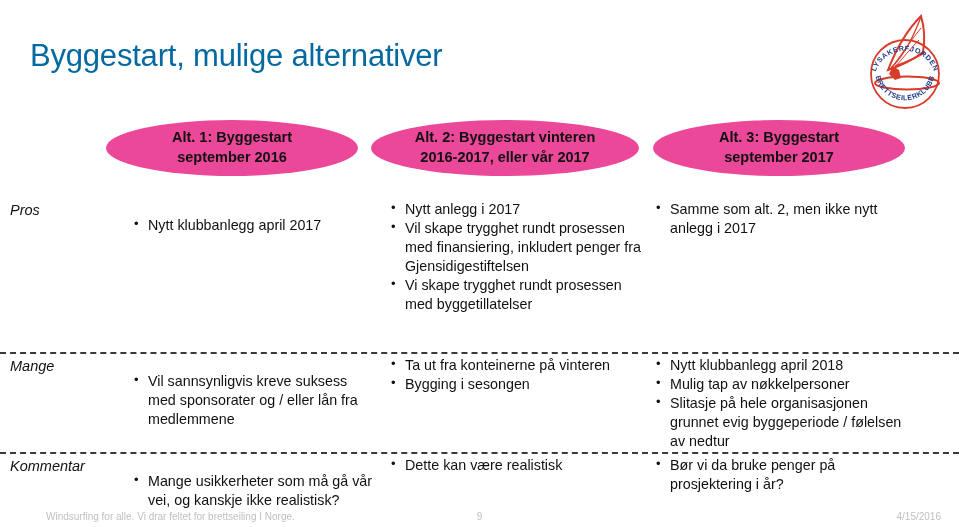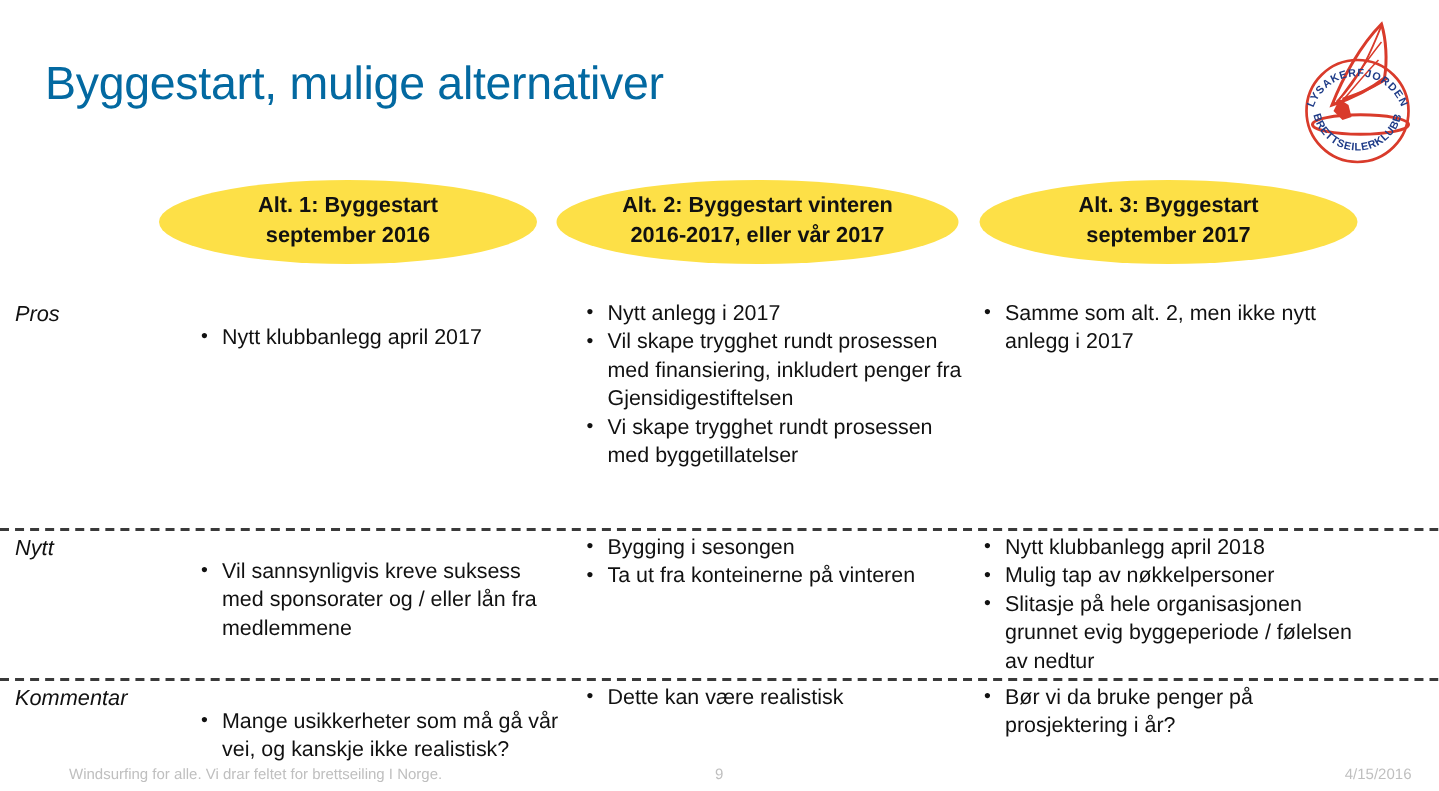--- a/index.html
+++ b/index.html
@@ -36,21 +36,21 @@
   
   .pills {
     position: absolute;
     left: 0; top: 120px;
     width: 959px; height: 58px;
   }
   .pill {
     position: absolute;
     top: 0;
     height: 56px;
-    background: #fde047;
+    background: #ec4899;
     border-radius: 50% / 50%;
     display: flex;
     align-items: center;
     justify-content: center;
     text-align: center;
     color: #111111;
     font-size: 14.5px;
     font-weight: bold;
     line-height: 1.35;
     padding: 0 14px;
@@ -205,30 +205,30 @@
       </div>
       <div class="col col-3">
         <ul class="bullets">
           <li>Samme som alt. 2, men ikke nytt anlegg i 2017</li>
         </ul>
       </div>
     </div>
 
     <div class="row row-cons">
       <div class="divider"></div>
-      <div class="rowlabel">Nytt</div>
+      <div class="rowlabel">Mange</div>
       <div class="col col-1">
         <ul class="bullets">
           <li>Vil sannsynligvis kreve suksess med sponsorater og / eller lån fra medlemmene</li>
         </ul>
       </div>
       <div class="col col-2">
         <ul class="bullets">
+          <li>Ta ut fra konteinerne på vinteren</li>
           <li>Bygging i sesongen</li>
-          <li>Ta ut fra konteinerne på vinteren</li>
         </ul>
       </div>
       <div class="col col-3">
         <ul class="bullets">
           <li>Nytt klubbanlegg april 2018</li>
           <li>Mulig tap av nøkkelpersoner</li>
           <li>Slitasje på hele organisasjonen grunnet evig byggeperiode / følelsen av nedtur</li>
         </ul>
       </div>
     </div>

